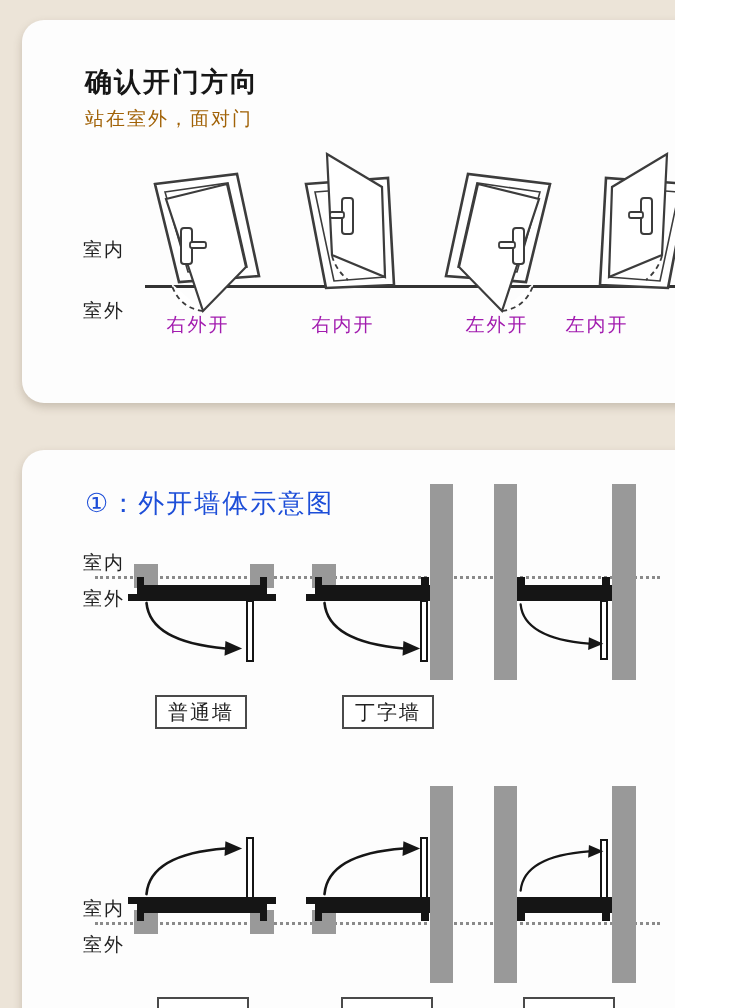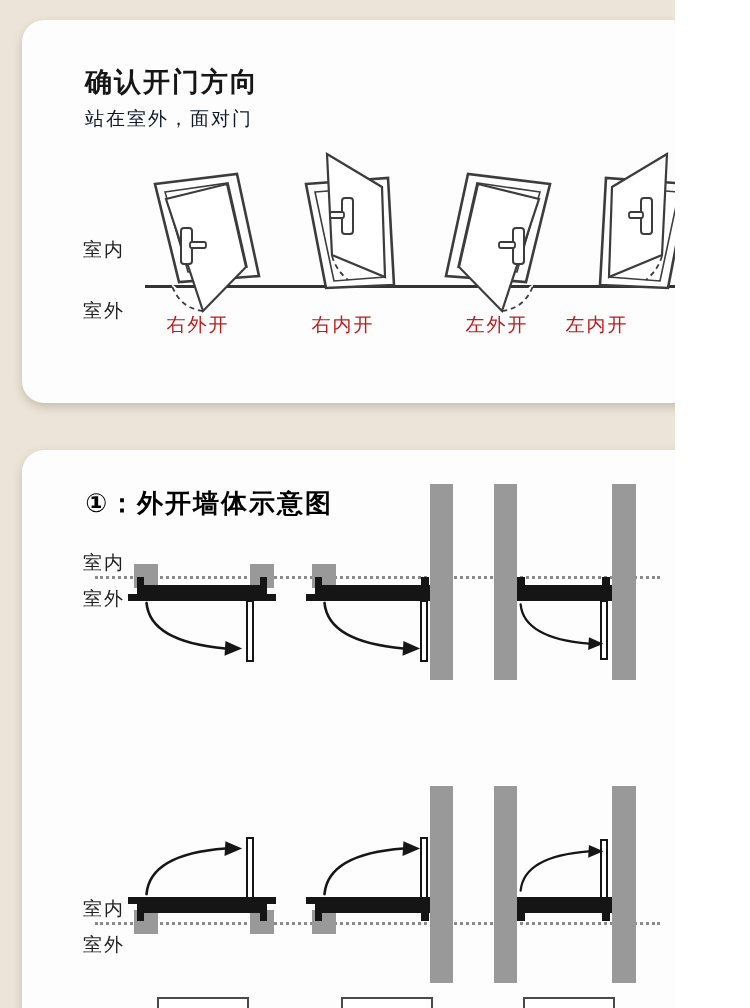--- a/index.html
+++ b/index.html
@@ -4,24 +4,24 @@
 <style>
   html,body{margin:0;padding:0;}
   body{font-family:"Liberation Sans","DejaVu Sans",sans-serif;}
   #page{position:relative;width:675px;height:1008px;background:#ece4d8;overflow:hidden;}
   .card{position:absolute;left:22px;width:706px;background:#fdfdfd;border-radius:22px;
         box-shadow:0 4px 9px rgba(90,75,55,.25);}
   #card1{top:20px;height:383px;}
   #card2{top:450px;height:600px;border-bottom-left-radius:0;border-bottom-right-radius:0;}
   .abs{position:absolute;}
   .title{font-size:27px;font-weight:700;color:#161616;letter-spacing:2px;}
-  .subtitle{font-size:19px;color:#0f172a;letter-spacing:2px;}
-  .sechead{font-size:26px;font-weight:700;color:#000000;letter-spacing:2px;}
+  .subtitle{font-size:19px;color:#a16207;letter-spacing:2px;}
+  .sechead{font-size:26px;font-weight:400;color:#1d4ed8;letter-spacing:2px;}
   .zhlabel{font-size:19px;color:#1f1f1f;letter-spacing:2px;}
-  .doorlabel{font-size:19px;color:#b91c1c;letter-spacing:2px;transform:translateX(-50%);}
+  .doorlabel{font-size:19px;color:#a21caf;letter-spacing:2px;transform:translateX(-50%);}
   .groundline{position:absolute;height:2.5px;background:#333;}
   .dotline{position:absolute;height:0;border-top:3px dotted #8a8a8a;}
   .sq,.col{position:absolute;background:#999;}
   .bar{position:absolute;background:#151515;}
   .leaf{position:absolute;width:8px;background:#fff;border:2px solid #151515;box-sizing:border-box;}
   .wlabel{position:absolute;width:92px;height:34px;border:2px solid #4a4a4a;background:#fff;
           display:flex;align-items:center;justify-content:center;font-size:20px;color:#1f1f1f;
           letter-spacing:2px;box-sizing:border-box;}
   svg{position:absolute;overflow:visible;}
   .door path,.door rect{stroke:#3c3c3c;fill:#fff;}
@@ -94,32 +94,34 @@
     <div class="sq" style="left:228px;top:114px;width:24px;height:24px;"></div>
     <div class="bar" style="left:115px;top:127px;width:7px;height:9px;"></div>
     <div class="bar" style="left:238px;top:127px;width:7px;height:9px;"></div>
     <div class="bar" style="left:115px;top:135px;width:130px;height:9px;"></div>
     <div class="bar" style="left:106px;top:144px;width:148px;height:7px;"></div>
     <div class="leaf" style="left:224px;top:150px;height:62px;"></div>
     <svg style="left:118px;top:147px;" width="104" height="62" viewBox="0 0 112 62">
       <path d="M7,4 Q11,46 92,53" fill="none" stroke="#161616" stroke-width="2.8" stroke-linecap="round"></path>
       <polygon points="92,45 110,53 91,61" fill="#161616"></polygon>
     </svg>
+    <div class="wlabel" style="left:133px;top:245px;">普通墙</div>
 
     <div class="sq" style="left:290px;top:114px;width:24px;height:24px;"></div>
     <div class="col" style="left:408px;top:34px;width:23px;height:196px;"></div>
     <div class="bar" style="left:293px;top:127px;width:7px;height:9px;"></div>
     <div class="bar" style="left:399px;top:127px;width:8px;height:9px;"></div>
     <div class="bar" style="left:293px;top:135px;width:115px;height:9px;"></div>
     <div class="bar" style="left:284px;top:144px;width:124px;height:7px;"></div>
     <div class="leaf" style="left:398px;top:150px;height:62px;"></div>
     <svg style="left:296px;top:147px;" width="104" height="62" viewBox="0 0 112 62">
       <path d="M7,4 Q11,46 92,53" fill="none" stroke="#161616" stroke-width="2.8" stroke-linecap="round"></path>
       <polygon points="92,45 110,53 91,61" fill="#161616"></polygon>
     </svg>
+    <div class="wlabel" style="left:320px;top:245px;">丁字墙</div>
 
     <div class="col" style="left:472px;top:34px;width:23px;height:196px;"></div>
     <div class="col" style="left:590px;top:34px;width:24px;height:196px;"></div>
     <div class="bar" style="left:495px;top:127px;width:8px;height:9px;"></div>
     <div class="bar" style="left:580px;top:127px;width:8px;height:9px;"></div>
     <div class="bar" style="left:495px;top:135px;width:95px;height:9px;"></div>
     <div class="bar" style="left:495px;top:144px;width:95px;height:7px;"></div>
     <div class="leaf" style="left:578px;top:150px;height:60px;"></div>
     <svg style="left:493px;top:147px;" width="90" height="58" viewBox="0 0 112 62">
       <path d="M7,4 Q11,46 92,53" fill="none" stroke="#161616" stroke-width="2.8" stroke-linecap="round"></path>

